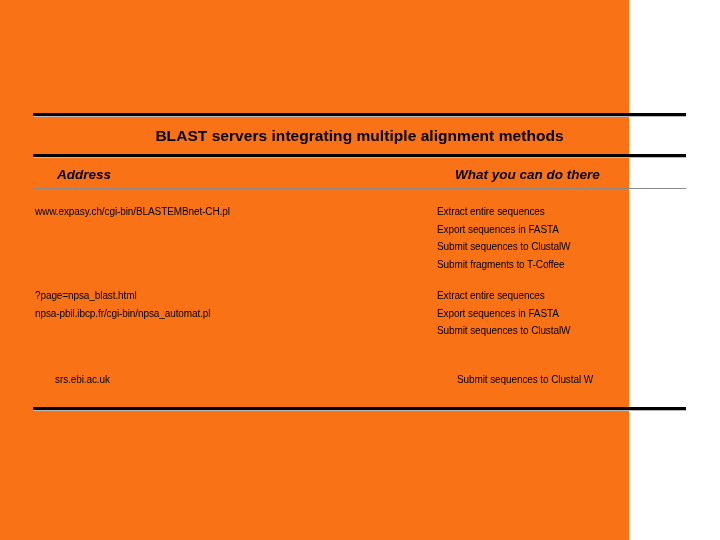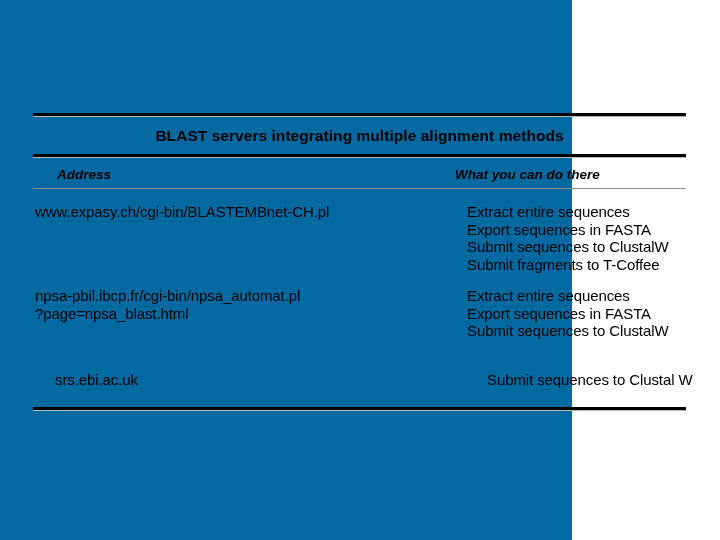--- a/index.html
+++ b/index.html
@@ -10,23 +10,23 @@
     width: 720px;
     height: 540px;
     background: #ffffff;
     font-family: "Liberation Sans", sans-serif;
     color: #000000;
     overflow: hidden;
   }
 
   .slide {
     position: relative;
-    width: 572px;
+    width: 629px;
     height: 540px;
-    background: #0369a1;
+    background: #f97316;
   }
 
   .table-block {
     position: absolute;
     left: 33px;
     top: 113px;
     width: 653px;
   }
 
   
@@ -87,26 +87,26 @@
   .data-row:last-child { margin-bottom: 0; }
 
   .addr-cell {
     position: absolute;
     left: 2px;
     top: 0;
     width: 410px;
   }
   .act-cell {
     position: absolute;
-    left: 434px;
+    left: 404px;
     top: 0;
     width: 240px;
   }
   .line {
-    font-size: 15px;
+    font-size: 10px;
     line-height: 17.5px;
     white-space: nowrap;
     letter-spacing: -0.1px;
   }
   
   .row-h4 { height: 70px; }
   .row-h1 { height: 18px; margin-left: 20px; }
 </style>
 </head>
 <body>
@@ -138,22 +138,22 @@
         <div class="act-cell">
           <div class="line">Extract entire sequences</div>
           <div class="line">Export sequences in FASTA</div>
           <div class="line">Submit sequences to ClustalW</div>
           <div class="line">Submit fragments to T-Coffee</div>
         </div>
       </div>
 
       <div class="data-row row-h4">
         <div class="addr-cell">
+          <div class="line">?page=npsa_blast.html</div>
           <div class="line">npsa-pbil.ibcp.fr/cgi-bin/npsa_automat.pl</div>
-          <div class="line">?page=npsa_blast.html</div>
         </div>
         <div class="act-cell">
           <div class="line">Extract entire sequences</div>
           <div class="line">Export sequences in FASTA</div>
           <div class="line">Submit sequences to ClustalW</div>
         </div>
       </div>
 
       <div class="data-row row-h1">
         <div class="addr-cell">

